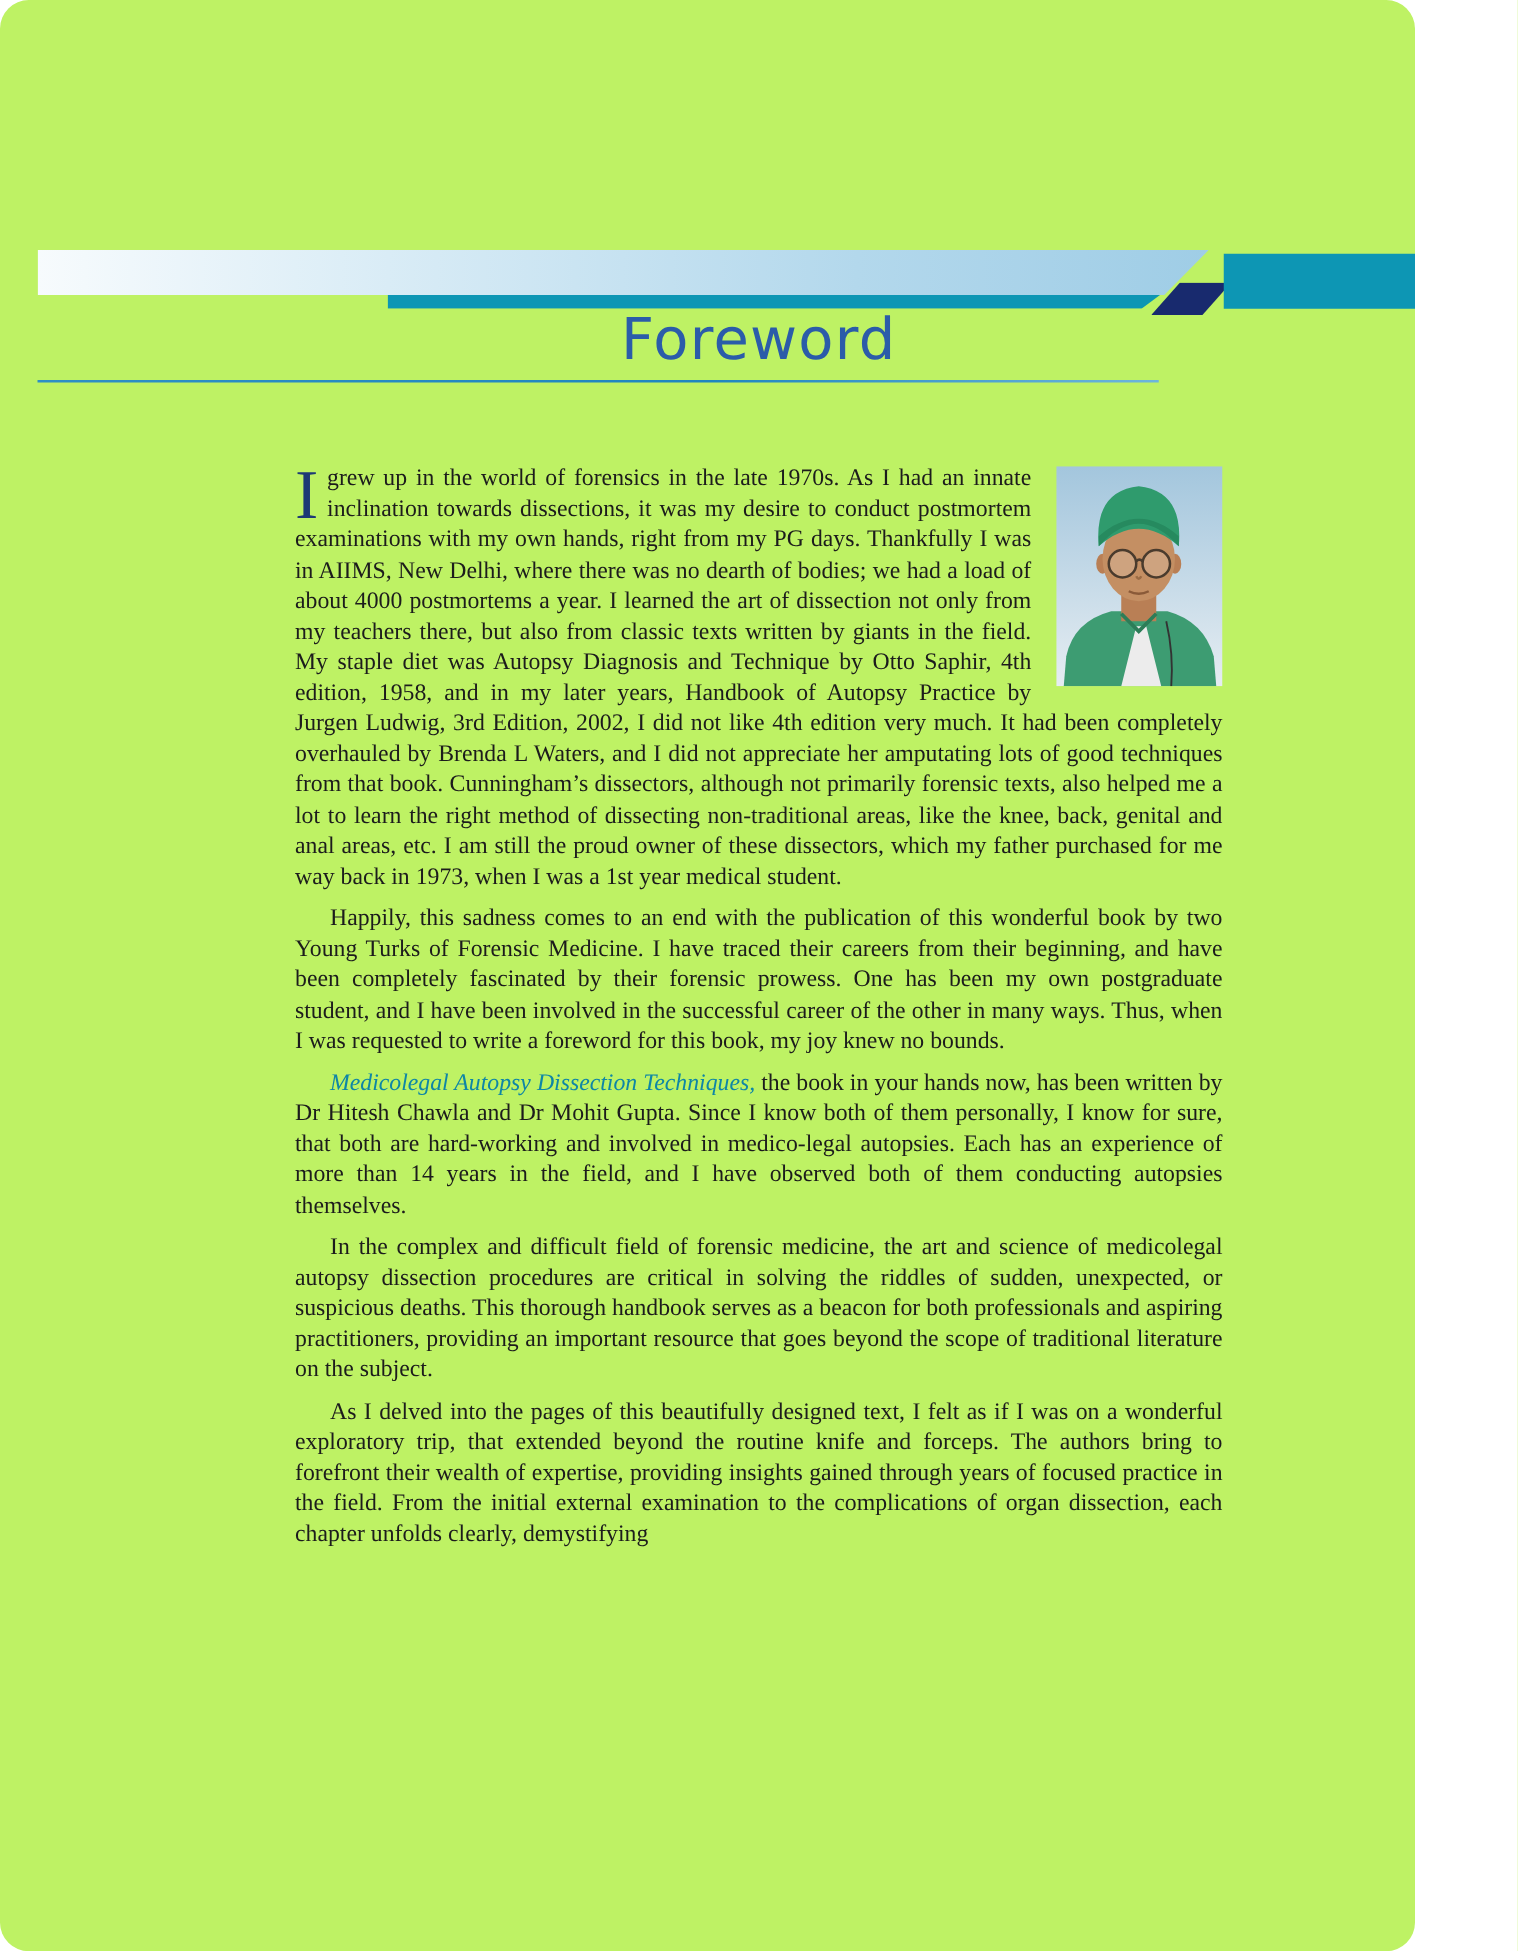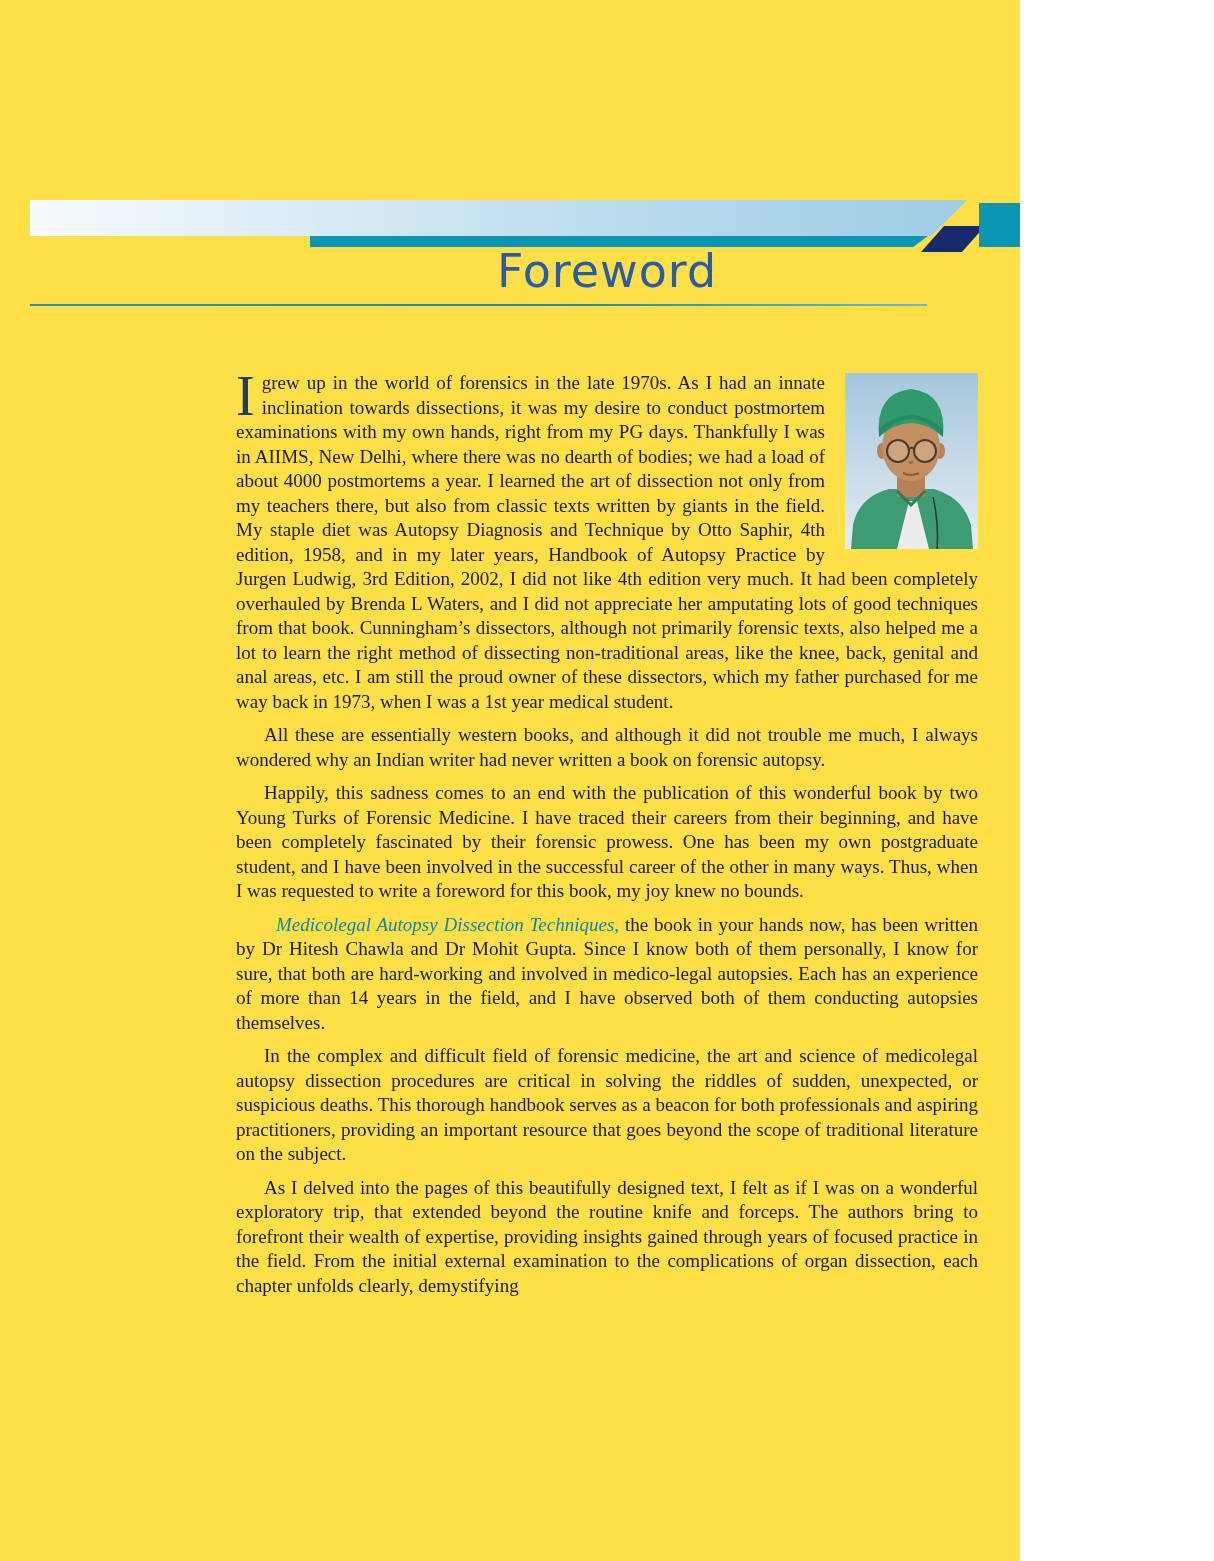--- a/index.html
+++ b/index.html
@@ -1,17 +1,17 @@
 <!DOCTYPE html>
 <html><head>
 <meta charset="utf-8">
 <style>
   html,body{margin:0;padding:0;background:#ffffff;}
-  .page{position:relative;width:1020px;height:1561px;background:#fde047;overflow:hidden;
-        font-family:"Liberation Serif", serif;}
+  .page{position:relative;width:1132px;height:1561px;background:#bef264;overflow:hidden;
+        font-family:"Liberation Serif", serif;border-radius:23px;}
 
   
   .band-wrap{position:absolute;top:200px;left:0;width:1214px;height:48px;}
   .band-gradient{position:absolute;left:30px;top:0;width:937px;height:36px;
     background:linear-gradient(90deg,#f7fbfd 0%,#d9ecf6 30%,#b3d8ec 70%,#9fcde6 100%);
     clip-path:polygon(0 0,100% 0,96.2% 100%,0 100%);}
   .band-teal-left{position:absolute;left:310px;top:36px;width:618px;height:11px;
     background:#0d96b4;clip-path:polygon(0 0,100% 0,97.6% 100%,0 100%);}
   .band-navy{position:absolute;left:921px;top:26px;width:64px;height:26px;
     background:#182a6e;clip-path:polygon(36% 0,100% 0,64% 100%,0 100%);}
@@ -25,21 +25,21 @@
     background:linear-gradient(90deg,#2e8fc6,#1f86c0 60%,#6db6dd);}
 
   
   .content{position:absolute;top:371px;left:236px;width:742px;
     font-size:19px;line-height:24.5px;color:#1c1c1c;text-align:justify;}
   .content p{margin:0 0 9px 0;}
   .content p.indent{text-indent:28px;}
   .dropcap{float:left;font-size:56px;line-height:44px;padding:3px 7px 0 0;
     color:#1d3a75;}
   .book-title{}
-  .lead-teal{font-style:italic;color:#0e86a6;margin-left:12px;}
+  .lead-teal{font-style:italic;color:#0e86a6;}
 
   
   .photo{float:right;width:133px;height:176px;margin:2px 0 10px 20px;display:block;}
 </style>
 </head>
 <body>
 
 <div class="page">
 
   <div class="band-wrap">
@@ -75,21 +75,20 @@
         <circle cx="53" cy="78" r="11" fill="rgba(255,255,255,0.18)" stroke="#4a3b2d" stroke-width="2"></circle>
         <circle cx="80" cy="78" r="11" fill="rgba(255,255,255,0.18)" stroke="#4a3b2d" stroke-width="2"></circle>
         <path d="M64 76 Q66.5 73.5 69 76" stroke="#4a3b2d" stroke-width="2" fill="none"></path>
         <path d="M64 88 Q66 92 68 88" stroke="#9a6b44" stroke-width="2" fill="none"></path>
         <path d="M58 100 Q66 104 74 100" stroke="#8a5a38" stroke-width="2" fill="none"></path>
         <path d="M88 124 Q94 150 92 176" stroke="#333333" stroke-width="1.5" fill="none"></path>
       </svg>
       <span class="dropcap">I</span><span>grew up in the world of forensics in the late 1970s. As I had an innate inclination towards dissections, it was my desire to conduct postmortem examinations with my own hands, right from my PG days. Thankfully I was in AIIMS, New Delhi, where there was no dearth of bodies; we had a load of about 4000 postmortems a year. I learned the art of dissection not only from my teachers there, but also from classic texts written by giants in the field. My staple diet was </span><span class="book-title">Autopsy Diagnosis and Technique</span><span> by Otto Saphir, 4th edition, 1958, and in my later years, </span><span class="book-title">Handbook of Autopsy Practice</span><span> by Jurgen Ludwig, 3rd Edition, 2002, I did not like 4th edition very much. It had been completely overhauled by Brenda L Waters, and I did not appreciate her amputating lots of good techniques from that book. Cunningham’s dissectors, although not primarily forensic texts, also helped me a lot to learn the right method of dissecting non-traditional areas, like the knee, back, genital and anal areas, etc. I am still the proud owner of these dissectors, which my father purchased for me way back in 1973, when I was a 1st year medical student.</span>
     </p>
 
-    <p class="indent">All these are essentially western books, and although it did not trouble me much, I always wondered why an Indian writer had never written a book on forensic autopsy.</p>
 
     <p class="indent">Happily, this sadness comes to an end with the publication of this wonderful book by two Young Turks of Forensic Medicine. I have traced their careers from their beginning, and have been completely fascinated by their forensic prowess. One has been my own postgraduate student, and I have been involved in the successful career of the other in many ways. Thus, when I was requested to write a foreword for this book, my joy knew no bounds.</p>
 
     <p class="indent">
       <span class="lead-teal">Medicolegal Autopsy Dissection Techniques,</span><span> the book in your hands now, has been written by Dr Hitesh Chawla and Dr Mohit Gupta. Since I know both of them personally, I know for sure, that both are hard-working and involved in medico-legal autopsies. Each has an experience of more than 14 years in the field, and I have observed both of them conducting autopsies themselves.</span>
     </p>
 
     <p class="indent">In the complex and difficult field of forensic medicine, the art and science of medicolegal autopsy dissection procedures are critical in solving the riddles of sudden, unexpected, or suspicious deaths. This thorough handbook serves as a beacon for both professionals and aspiring practitioners, providing an important resource that goes beyond the scope of traditional literature on the subject.</p>
 
     <p class="indent">As I delved into the pages of this beautifully designed text, I felt as if I was on a wonderful exploratory trip, that extended beyond the routine knife and forceps. The authors bring to forefront their wealth of expertise, providing insights gained through years of focused practice in the field. From the initial external examination to the complications of organ dissection, each chapter unfolds clearly, demystifying</p>

